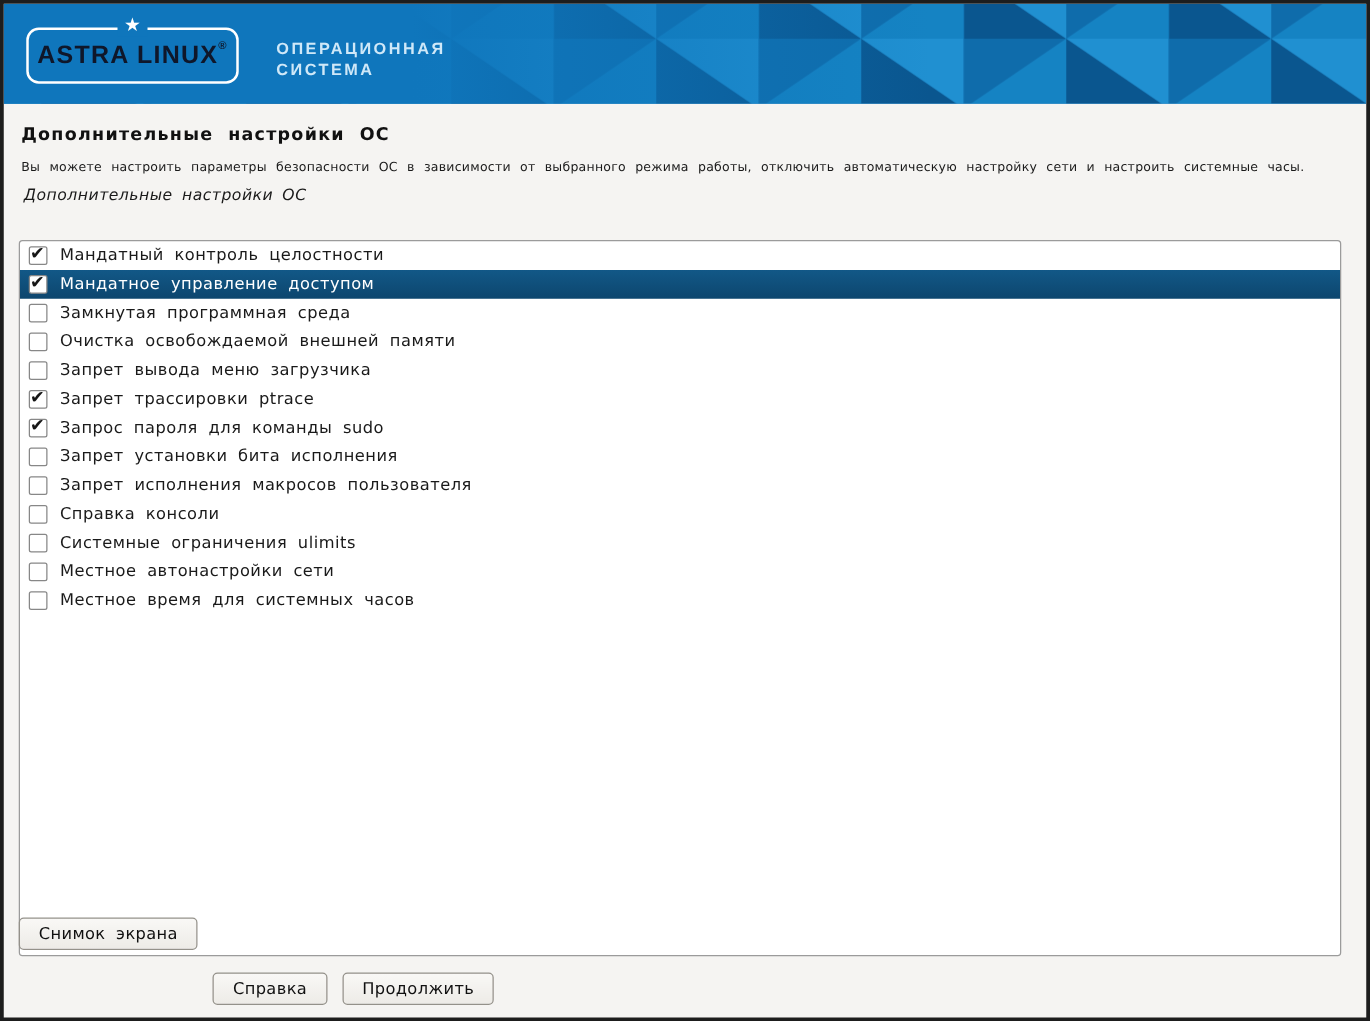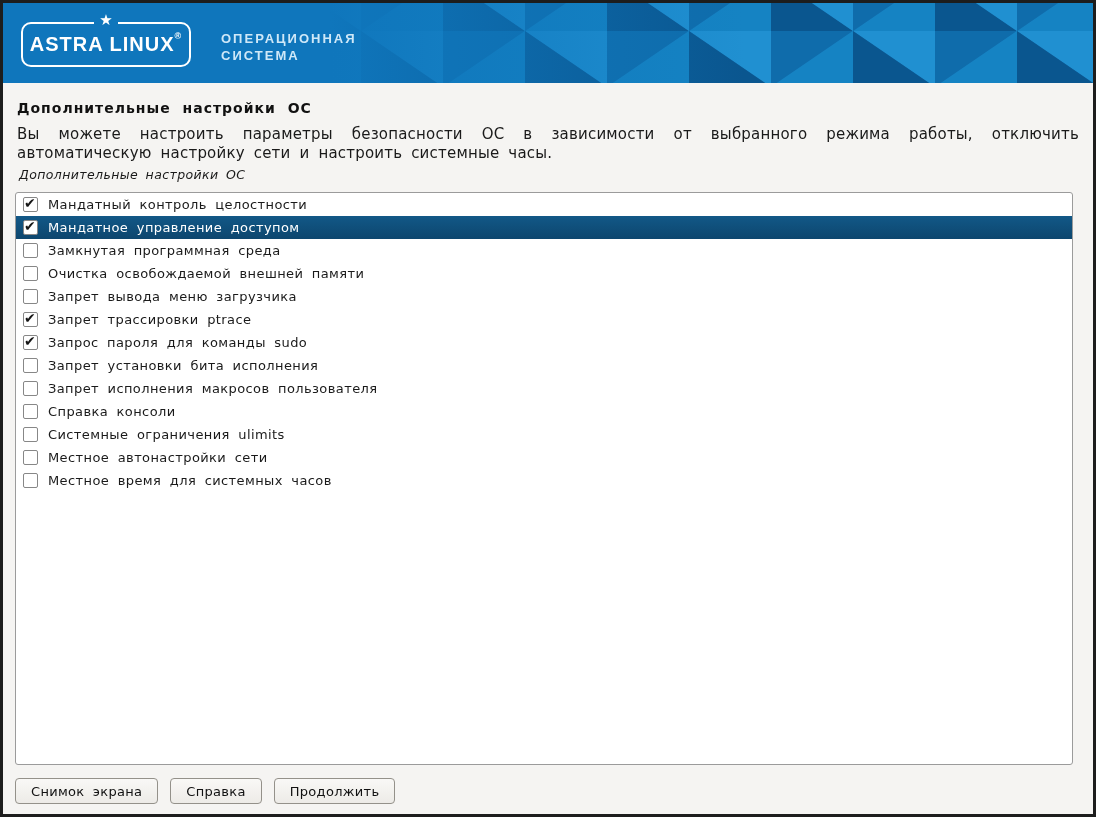--- a/index.html
+++ b/index.html
@@ -27,21 +27,21 @@
     background:linear-gradient(90deg,#0f76bc 0%,#0f76bc 30%,rgba(15,118,188,0) 68%);
   }
   .logo-box{
     position:absolute; left:18px; top:19px;
     width:170px; height:45px;
     border:2px solid #ffffff;
     border-radius:10px;
     display:flex; align-items:center; justify-content:center;
   }
   .logo-text{
-    color:#ffffff; font-weight:bold; font-size:20px;
+    color:#0f172a; font-weight:bold; font-size:20px;
     letter-spacing:1px; white-space:nowrap;
     font-family:"Liberation Sans",sans-serif;
   }
   .logo-reg{ font-size:9px; vertical-align:top; position:relative; top:-2px; }
   .star-mask{
     position:absolute; top:-4px; left:50%; transform:translateX(-50%);
     width:24px; height:9px; background:#0f76bc;
   }
   .star{
     position:absolute; top:-11px; left:50%; transform:translateX(-50%);
@@ -55,21 +55,21 @@
   }
 
   
   .page-title{
     margin:17px 14px 0 14px;
     font-size:14px; font-weight:bold; color:#111;
     letter-spacing:1px; word-spacing:6px;
   }
   .page-desc{
     margin:9px 14px 0 14px;
-    font-size:15px; color:#1a1a1a;
+    font-size:10px; color:#1a1a1a;
     letter-spacing:0.2px; word-spacing:4px;
     line-height:19px;
     text-align:justify;
   }
   .page-subtitle{
     margin:4px 14px 0 16px;
     font-size:12.5px; font-style:italic; color:#1a1a1a;
     letter-spacing:0.4px; word-spacing:3px;
   }
 
@@ -121,21 +121,21 @@
     height:26px;
     padding:0 15px;
     font-family:"DejaVu Sans","Liberation Sans",sans-serif;
     font-size:13px; color:#111;
     letter-spacing:0.3px; word-spacing:4px;
     background:linear-gradient(180deg,#f9f8f6 0%,#edebe7 100%);
     border:1px solid #94918a;
     border-radius:4px;
     cursor:pointer;
   }
-  .btn + .btn{ margin-left:12px; }
+  .btn + .btn{ margin-left:12px;margin-top:44px; }
   .btn-continue{ margin-left:auto; }
 </style>
 </head>
 <body>
 
 <div class="window">
 
   <div class="header">
     <svg width="1096" height="80" aria-hidden="true">
       <defs>

